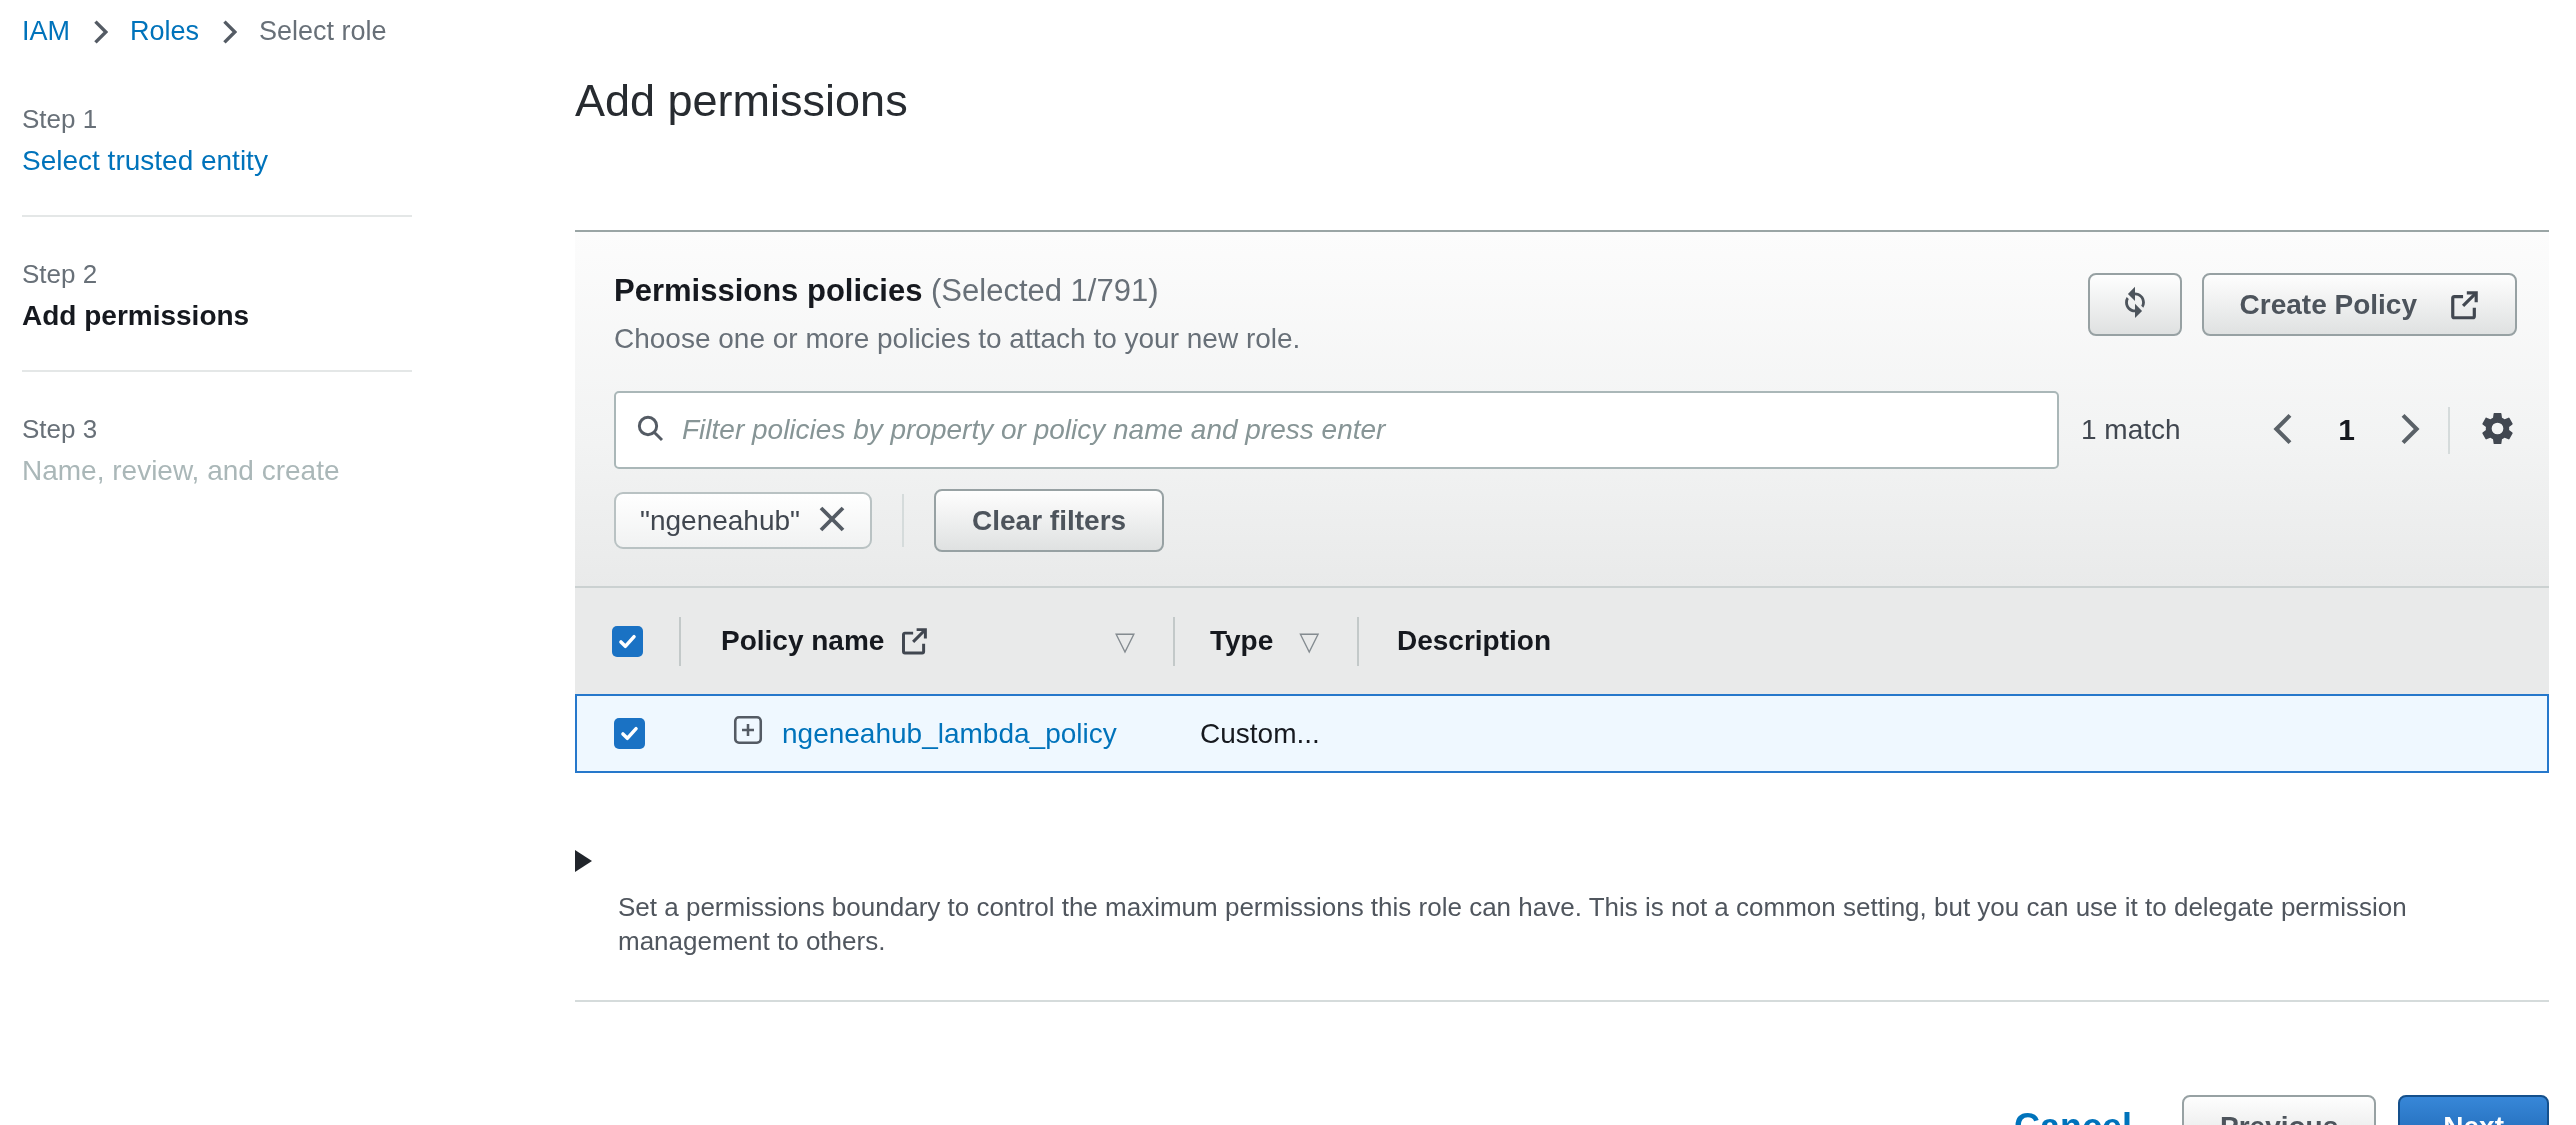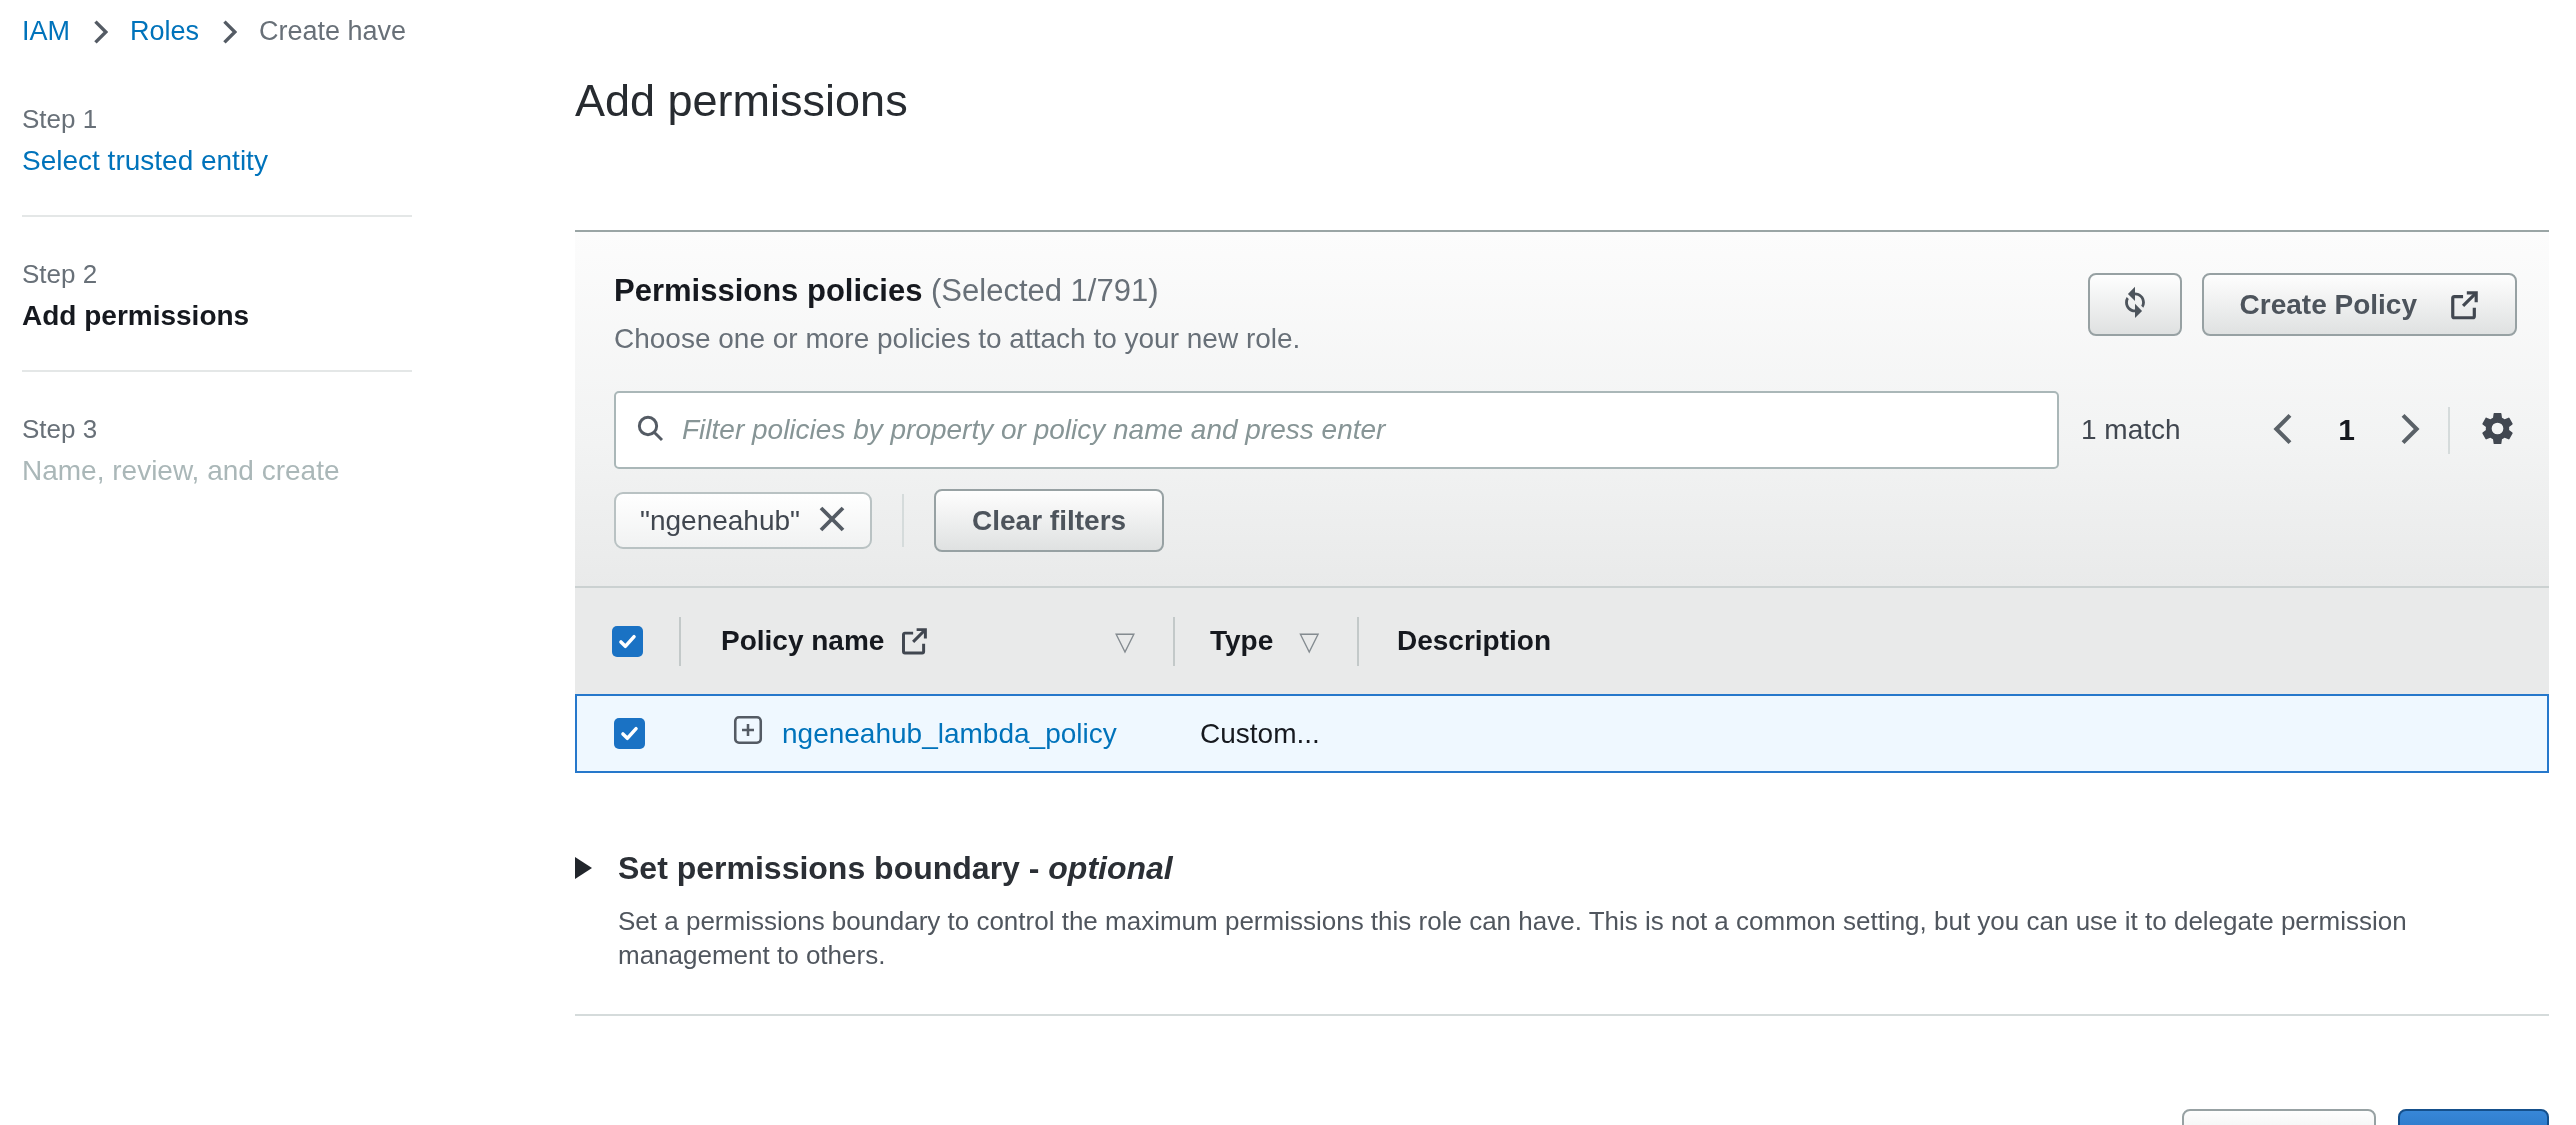--- a/index.html
+++ b/index.html
@@ -160,21 +160,21 @@
       <svg width="16" height="26" viewBox="0 0 12 20" fill="none" stroke="#545b64" stroke-width="2.6">
           <path d="M2.5 2l8 8-8 8"></path>
         </svg>
     </span>
     <a class="bc-link">Roles</a>
     <span class="bc-chev">
       <svg width="16" height="26" viewBox="0 0 12 20" fill="none" stroke="#545b64" stroke-width="2.6">
           <path d="M2.5 2l8 8-8 8"></path>
         </svg>
     </span>
-    <span class="bc-current">Create have</span>
+    <span class="bc-current">Select role</span>
   </nav>
 
   <aside class="sidebar">
     <div>
       <div class="step-label">Step 1</div>
       <div class="step-title link">Select trusted entity</div>
     </div>
     <hr class="step-div">
     <div>
       <div class="step-label">Step 2</div>
@@ -334,24 +334,20 @@
         <div class="col-sep"></div>
         <div class="col-desc">
           <span></span>
         </div>
       </div>
     </section>
 
     <section class="boundary">
       <div class="b-head">
         <span class="tri"></span>
-        <span class="b-title">
-          <span>Set permissions boundary -</span>
-          <span class="opt">optional</span>
-        </span>
       </div>
       <p class="b-desc">Set a permissions boundary to control the maximum permissions this role can have. This is not a common setting, but you can use it to delegate permission management to others.</p>
       <hr class="b-div">
     </section>
 
     <footer class="footer">
       <a class="cancel-link">Cancel</a>
       <button class="btn">
         <span>Previous</span>
       </button>

